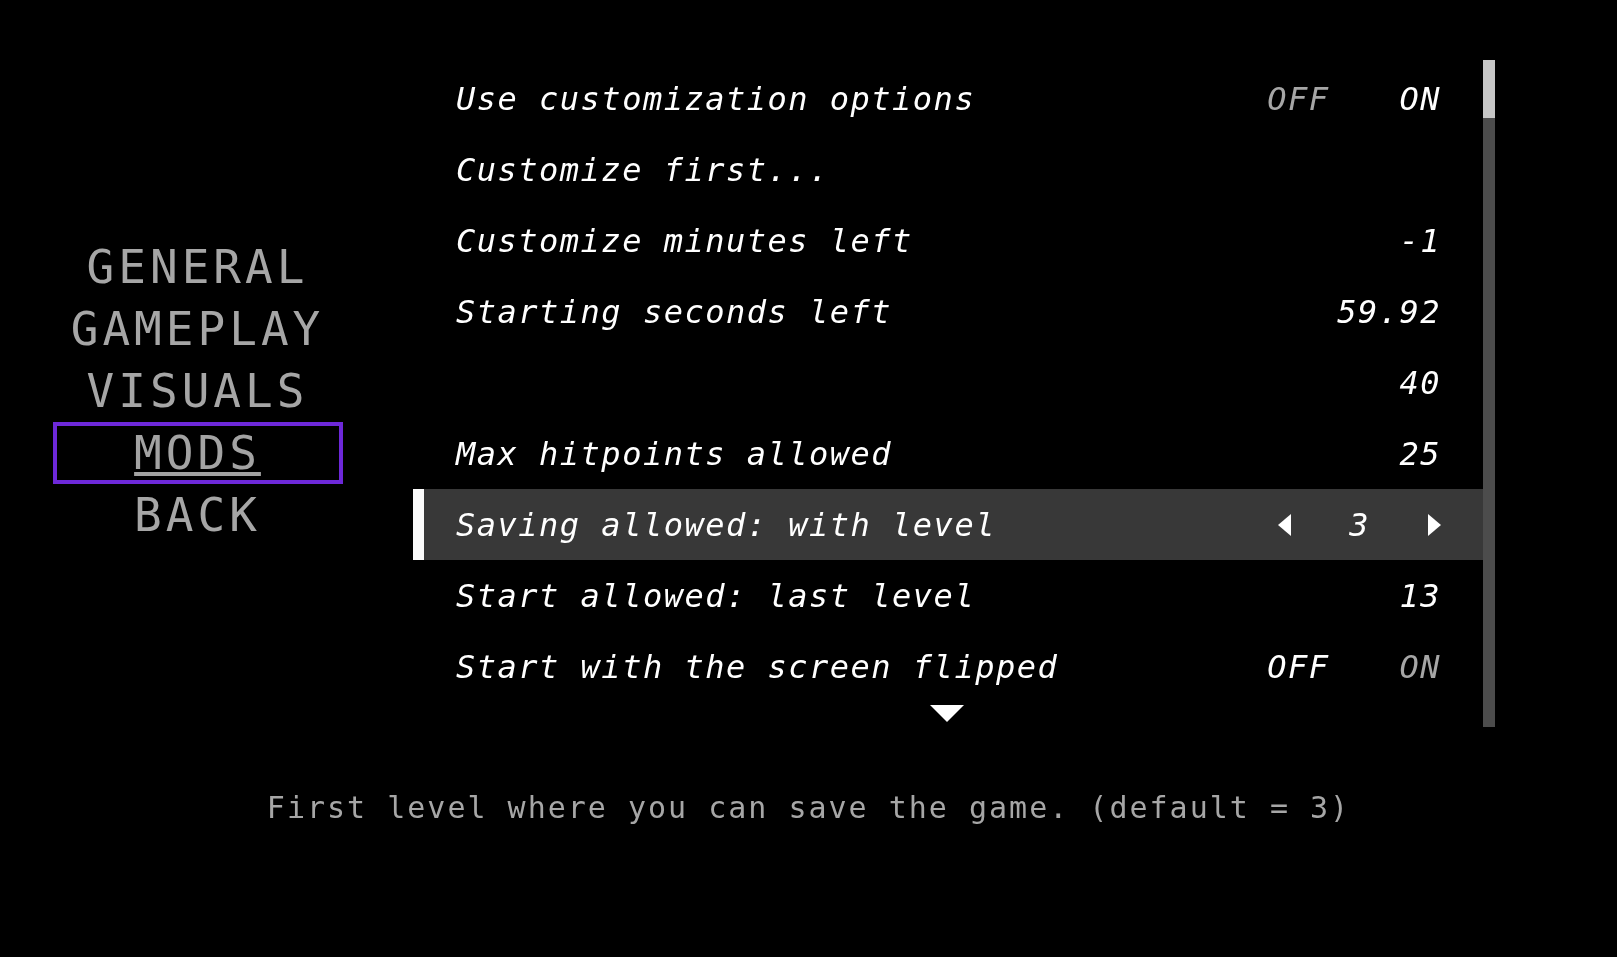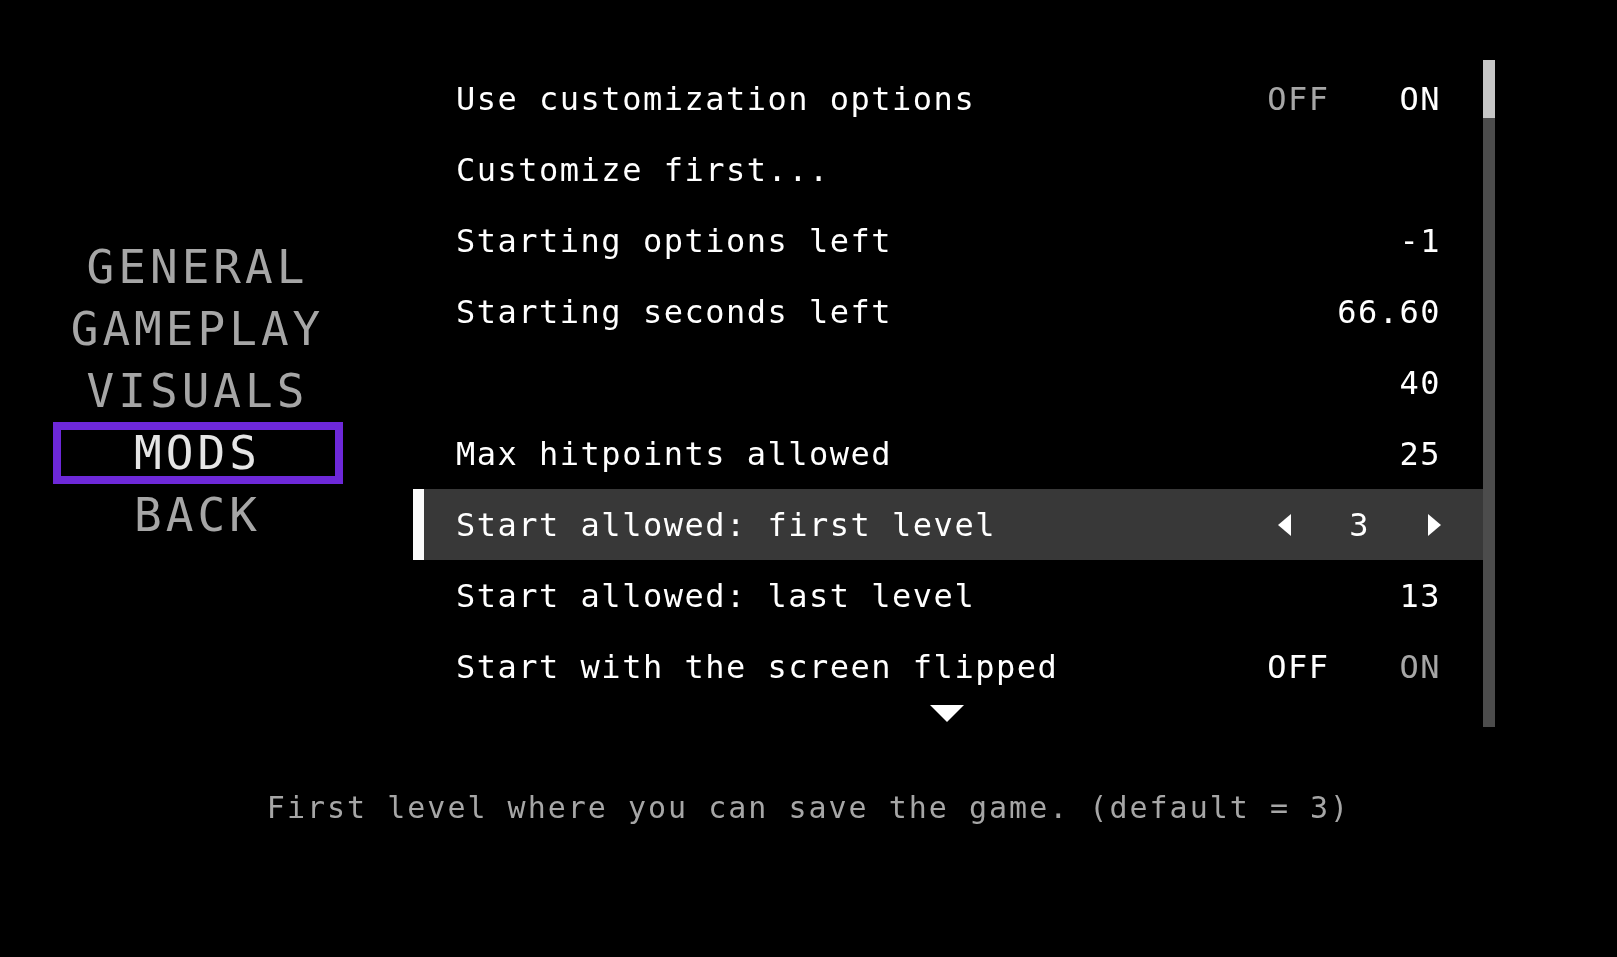--- a/index.html
+++ b/index.html
@@ -39,30 +39,32 @@
     justify-content: center;
     font-size: 46px;
     letter-spacing: 4px;
     color: #a6a6a6;
     box-sizing: border-box;
     border: 4px solid transparent;
     text-transform: uppercase;
     white-space: nowrap;
   }
   .side-item.selected {
-    color: #e5e5e5;
-    border: 8px solid #6d28d9;
+    color: #a3a3a3;
+    border: 4px solid #6d28d9;
+    text-decoration: underline;
   }
 
   
   #list {
     position: absolute;
     left: 413px;
     top: 63px;
     width: 1072px;
+    font-style: italic;
   }
   .row {
     position: relative;
     height: 71px;
     display: flex;
     align-items: center;
     box-sizing: border-box;
     padding-left: 43px;
     padding-right: 44px;
   }
@@ -194,45 +196,45 @@
         <div class="valwrap">
           <span class="toggle-opt">OFF</span>
           <span class="toggle-opt active">ON</span>
         </div>
       </div>
       <div class="row">
         <div class="label">Customize first...</div>
         <div class="valwrap"></div>
       </div>
       <div class="row">
-        <div class="label">Starting options left</div>
+        <div class="label">Customize minutes left</div>
         <div class="valwrap">
           <span>-1</span>
         </div>
       </div>
       <div class="row">
         <div class="label">Starting seconds left</div>
         <div class="valwrap">
-          <span>66.60</span>
+          <span>59.92</span>
         </div>
       </div>
       <div class="row">
         <div class="valwrap">
           <span>40</span>
         </div>
       </div>
       <div class="row">
         <div class="label">Max hitpoints allowed</div>
         <div class="valwrap">
           <span>25</span>
         </div>
       </div>
       <div class="row selected">
         <div class="selbar"></div>
-        <div class="label">Start allowed: first level</div>
+        <div class="label">Saving allowed: with level</div>
         <div class="valwrap">
           <span class="arrow arrow-left"></span>
           <span>3</span>
           <span class="arrow arrow-right"></span>
         </div>
       </div>
       <div class="row">
         <div class="label">Start allowed: last level</div>
         <div class="valwrap">
           <span>13</span>

